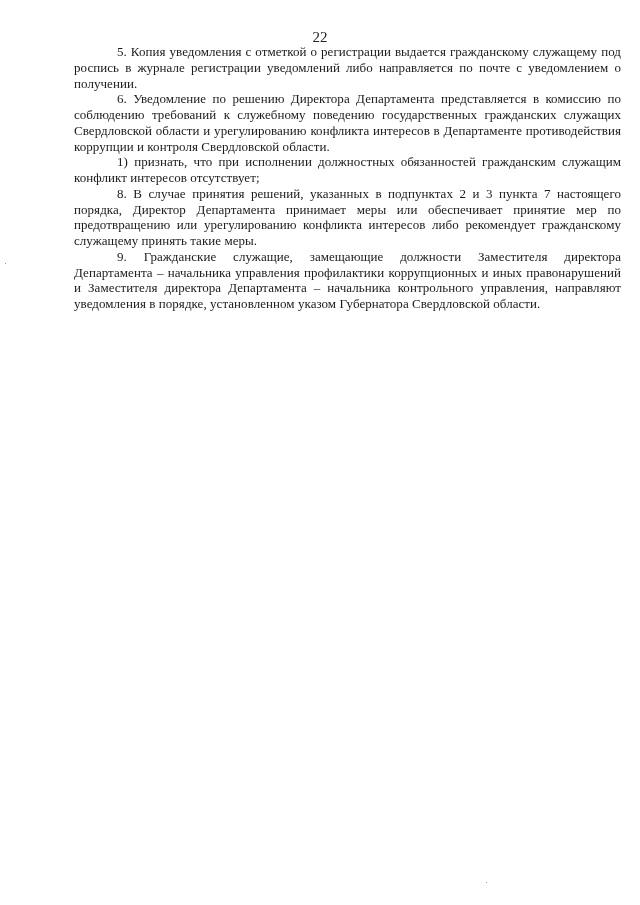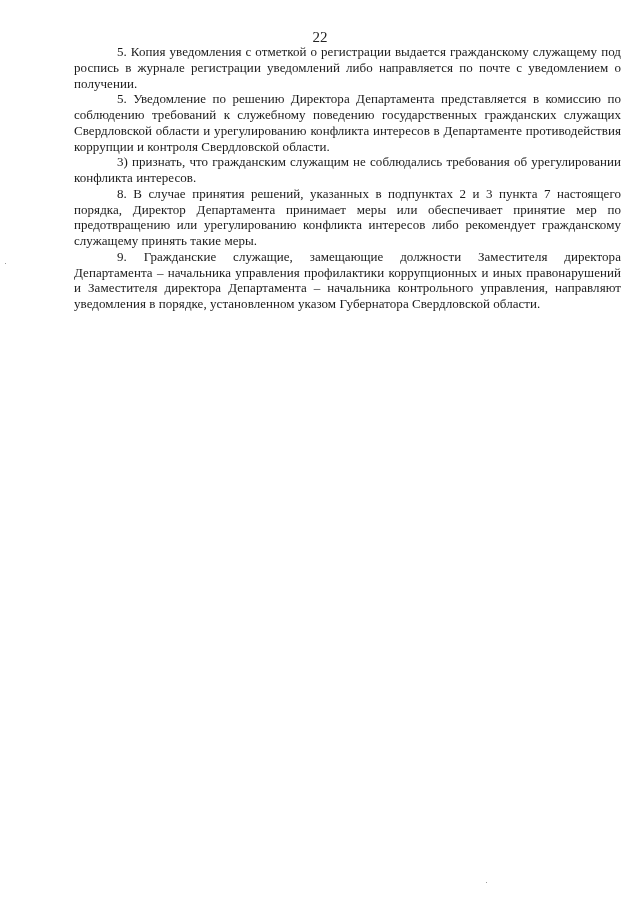--- a/index.html
+++ b/index.html
@@ -50,20 +50,20 @@
       background: #999;
     }
   </style>
 </head>
 <body>
 
 <div class="page-number">22</div>
 
 <div class="doc-body">
   <p class="para last-line-left">5. Копия уведомления с отметкой о регистрации выдается гражданскому служащему под роспись в журнале регистрации уведомлений либо направляется по почте с уведомлением о получении.</p>
-  <p class="para last-line-left">5. Уведомление по решению Директора Департамента представляется в комиссию по соблюдению требований к служебному поведению государственных гражданских служащих Свердловской области и урегулированию конфликта интересов в Департаменте противодействия коррупции и контроля Свердловской области.</p>
-  <p class="para last-line-left">3) признать, что гражданским служащим не соблюдались требования об урегулировании конфликта интересов.</p>
+  <p class="para last-line-left">6. Уведомление по решению Директора Департамента представляется в комиссию по соблюдению требований к служебному поведению государственных гражданских служащих Свердловской области и урегулированию конфликта интересов в Департаменте противодействия коррупции и контроля Свердловской области.</p>
+  <p class="para last-line-left">1) признать, что при исполнении должностных обязанностей гражданским служащим конфликт интересов отсутствует;</p>
   <p class="para last-line-left">8. В случае принятия решений, указанных в подпунктах 2 и 3 пункта 7 настоящего порядка, Директор Департамента принимает меры или обеспечивает принятие мер по предотвращению или урегулированию конфликта интересов либо рекомендует гражданскому служащему принять такие меры.</p>
   <p class="para last-line-left">9. Гражданские служащие, замещающие должности Заместителя директора Департамента – начальника управления профилактики коррупционных и иных правонарушений и Заместителя директора Департамента – начальника контрольного управления, направляют уведомления в порядке, установленном указом Губернатора Свердловской области.</p>
 </div>
 
 <div class="speck" style="left:5px; top:263px;"></div>
 <div class="speck" style="left:486px; top:882px;"></div>
 
 </body></html>

